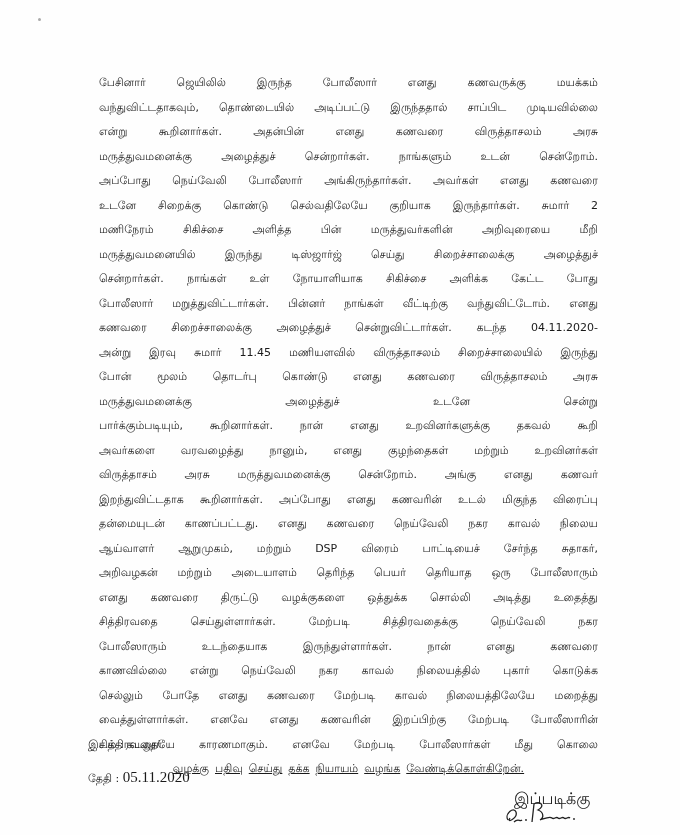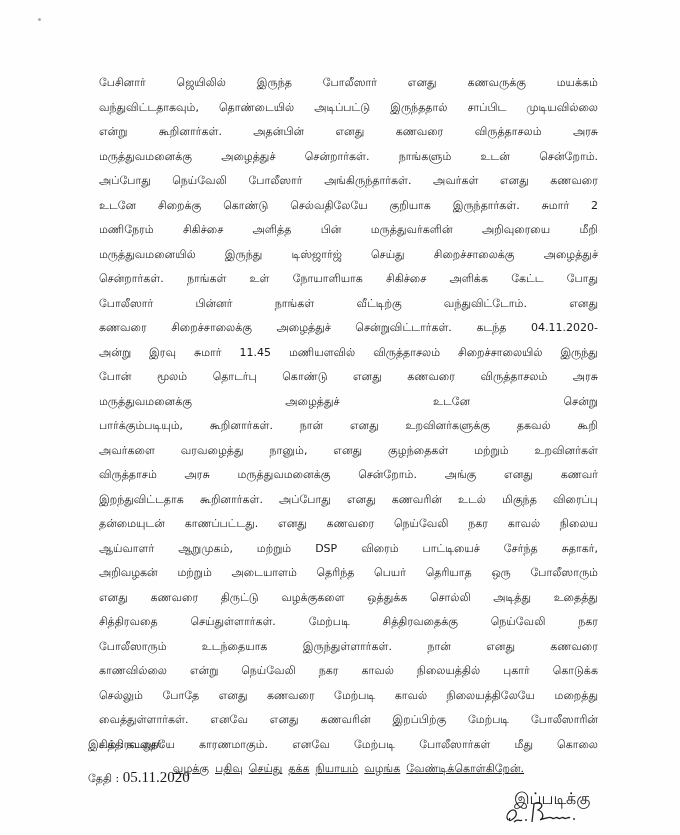--- a/index.html
+++ b/index.html
@@ -101,20 +101,21 @@
         <span>நாங்கள்</span>
         <span>உள்</span>
         <span>நோயாளியாக</span>
         <span>சிகிச்சை</span>
         <span>அளிக்க</span>
         <span>கேட்ட</span>
         <span>போது</span>
       </div>
       <div class="line">
         <span>போலீஸார்</span>
+        <span>மறுத்துவிட்டார்கள்.</span>
         <span>பின்னர்</span>
         <span>நாங்கள்</span>
         <span>வீட்டிற்கு</span>
         <span>வந்துவிட்டோம்.</span>
         <span>எனது</span>
       </div>
       <div class="line">
         <span>கணவரை</span>
         <span>சிறைச்சாலைக்கு</span>
         <span>அழைத்துச்</span>

